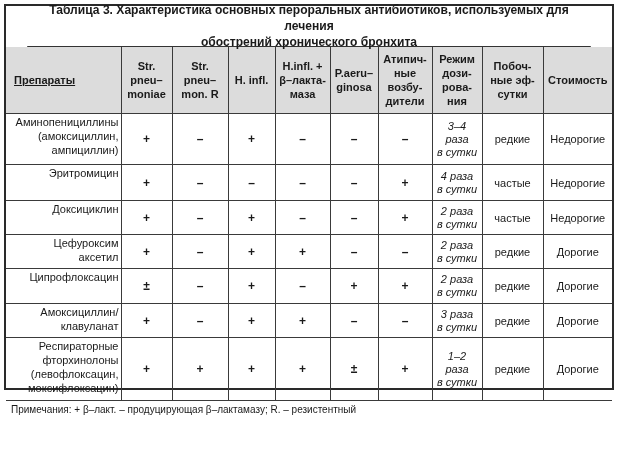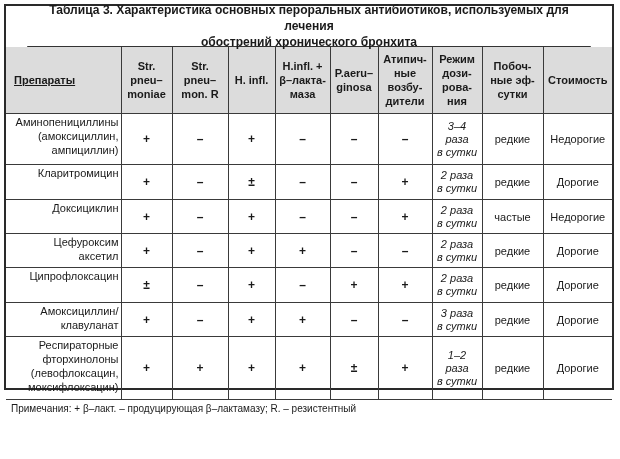--- a/index.html
+++ b/index.html
@@ -108,36 +108,36 @@
         <td class="sym">–</td>
         <td class="sym">–</td>
         <td class="dose">
             <div>3–4</div>
             <div>раза</div>
             <div>в сутки</div>
           </td>
         <td>редкие</td>
         <td>Недорогие</td>
       </tr>
-      <tr class="r3">
-        <td class="name">
-            <div>Кларитромицин</div>
-          </td>
-        <td class="sym">+</td>
-        <td class="sym">–</td>
-        <td class="sym">±</td>
-        <td class="sym">–</td>
-        <td class="sym">–</td>
-        <td class="sym">+</td>
-        <td class="dose">
-            <div>2 раза</div>
-            <div>в сутки</div>
-          </td>
-        <td>редкие</td>
-        <td>Дорогие</td>
+      <tr class="r2">
+        <td class="name">
+            <div>Эритромицин</div>
+          </td>
+        <td class="sym">+</td>
+        <td class="sym">–</td>
+        <td class="sym">–</td>
+        <td class="sym">–</td>
+        <td class="sym">–</td>
+        <td class="sym">+</td>
+        <td class="dose">
+            <div>4 раза</div>
+            <div>в сутки</div>
+          </td>
+        <td>частые</td>
+        <td>Недорогие</td>
       </tr>
       <tr class="r4">
         <td class="name">
             <div>Доксициклин</div>
           </td>
         <td class="sym">+</td>
         <td class="sym">–</td>
         <td class="sym">+</td>
         <td class="sym">–</td>
         <td class="sym">–</td>

